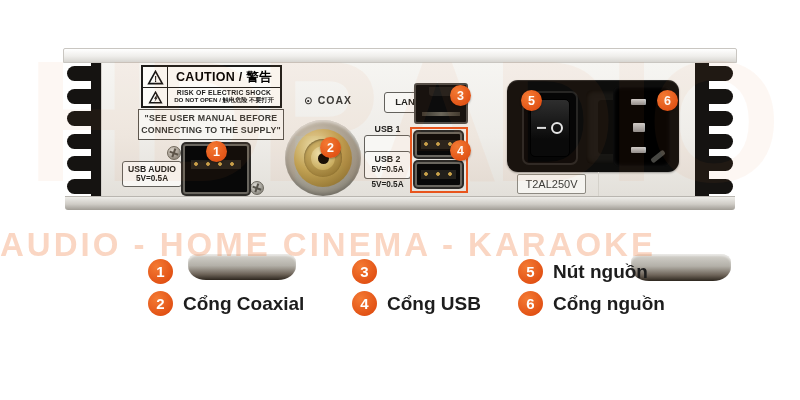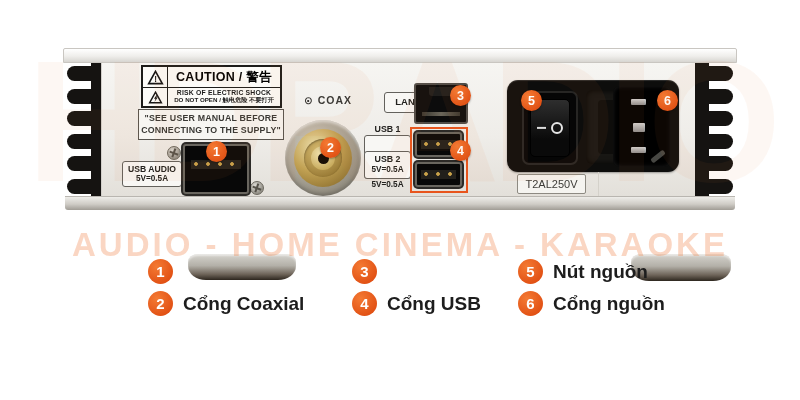--- a/index.html
+++ b/index.html
@@ -4,21 +4,21 @@
 <style>
   * { box-sizing: border-box; margin: 0; padding: 0; }
   html,body { width:800px; height:400px; background:#ffffff; overflow:hidden;
               font-family:"Liberation Sans","DejaVu Sans",sans-serif; }
   .stage { position:relative; width:800px; height:400px; background:#fff; }
 
   
   .wm-brand { position:absolute; left:0; right:0; top:22px; text-align:center;
     font-size:172px; font-weight:800; letter-spacing:-8px; color:#e07b3a; opacity:.055;
     z-index:5; pointer-events:none; white-space:nowrap; }
-  .wm-strip { position:absolute; left:0; right:0; top:226px; text-align:center;
+  .wm-strip { position:absolute; left:0; right:0; top:226px; text-align:left;
     font-size:33px; font-weight:800; letter-spacing:3px; color:#ef7a3c; opacity:.30;
     z-index:4; pointer-events:none; white-space:nowrap; }
 
   
   .device { position:absolute; left:63px; top:48px; width:674px; height:162px; z-index:2; }
   .top-lip { position:absolute; left:0; top:0; width:674px; height:15px;
     background:linear-gradient(180deg,#ffffff 0%,#efeeeb 55%,#d7d5d1 100%);
     border:1px solid #c9c6c1; border-radius:2px 2px 0 0; }
   .bottom-lip { position:absolute; left:2px; top:148px; width:670px; height:14px;
     background:linear-gradient(180deg,#eeede9 0%,#cfccc6 55%,#a09c95 100%);

